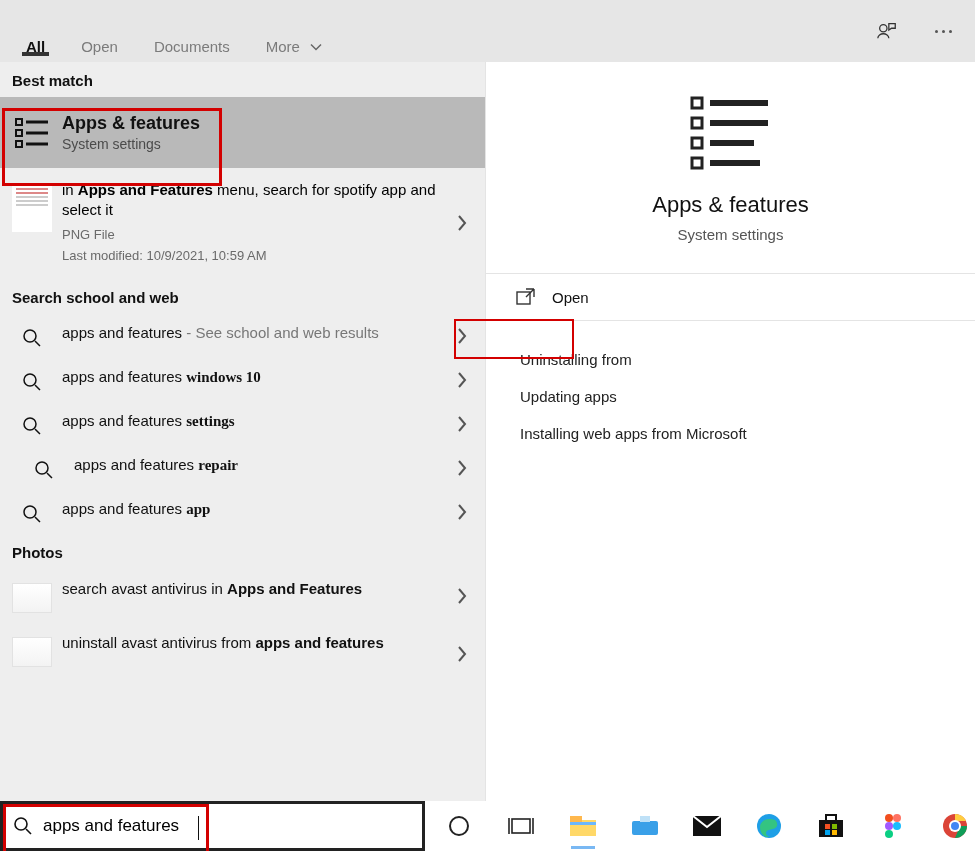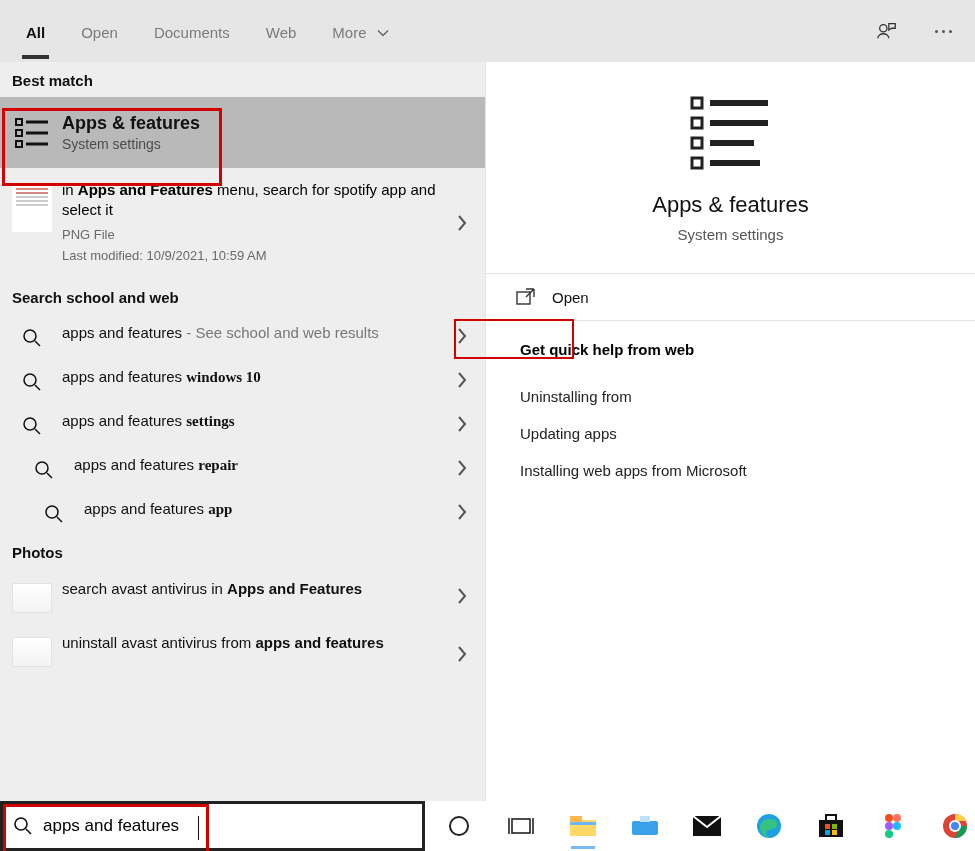--- a/index.html
+++ b/index.html
@@ -1,20 +1,20 @@
 <!DOCTYPE html>
 <html><head>
 <meta charset="utf-8">
 <style>
   * { box-sizing: border-box; margin: 0; padding: 0; }
   html, body { width: 975px; height: 851px; font-family: "Segoe UI", Arial, sans-serif; background: #fff; overflow: hidden; }
   .root { width: 975px; height: 851px; position: relative; display: flex; flex-direction: column; }
 
   
-  .tabbar { height: 62px; background: #e6e6e6; display: flex; align-items: center; padding: 11px 8px; position: relative; }
+  .tabbar { height: 62px; background: #e6e6e6; display: flex; padding: 18px 8px; position: relative; }
   .tabbar .tabs { display: flex; gap: 0; }
   .tab { padding: 20px 18px 18px 18px; font-size: 15px; color: #7b7b7b; cursor: pointer; position: relative; }
   .tab.active { color: #111; font-weight: 600; }
   .tab.active::after { content: ""; position: absolute; left: 14px; right: 14px; bottom: 0; height: 4px; background: #333; }
   .tab.more .chev { margin-left: 6px; display:inline-block; }
   .tabbar-right { position: absolute; right: 18px; top: 0; height: 62px; display: flex; align-items: center; gap: 28px; }
   .icon-btn { width: 28px; height: 28px; display: flex; align-items: center; justify-content: center; color: #444; cursor: pointer; }
   .dots { display: flex; gap: 4px; }
   .dots span { width: 3px; height: 3px; border-radius: 50%; background: #555; }
 
@@ -80,21 +80,20 @@
 </head>
 <body>
 
 <div class="root">
 
   <div class="tabbar">
     <div class="tabs">
       <div class="tab active">All</div>
       <div class="tab">Open</div>
       <div class="tab">Documents</div>
-      <div class="tab">Web</div>
       <div class="tab more">
         <span>More</span>
         <span class="chev">
           <svg width="12" height="9" viewBox="0 0 12 8">
               <path d="M1 1l5 5 5-5" stroke="#666" stroke-width="1.5" fill="none"></path>
             </svg>
         </span>
       </div>
     </div>
     <div class="tabbar-right">
@@ -233,21 +232,21 @@
             <span>apps and features </span><span class="bold">repair</span>
           </div>
         </div>
         <div class="chev-right">
             <svg width="10" height="16" viewBox="0 0 10 16">
               <path d="M2 1l6 7-6 7" stroke="#555" stroke-width="2" fill="none"></path>
             </svg>
           </div>
       </div>
 
-      <div class="result-row search-item" style="padding:10px 12px;margin-left:22px;">
+      <div class="result-row search-item" style="padding:10px 12px;">
         <div class="icon-slot">
           <svg width="20" height="20" viewBox="0 0 20 20">
               <circle cx="8" cy="8" r="6" stroke="#111" stroke-width="1.5" fill="none"></circle>
               <line x1="13" y1="13" x2="18" y2="18" stroke="#111" stroke-width="1.5"></line>
             </svg>
         </div>
         <div class="body">
           <div class="title-line">
             <span>apps and features </span><span class="bold">app</span>
           </div>
@@ -319,21 +318,20 @@
         <span>
           <svg width="20" height="18" viewBox="0 0 20 18" fill="none" stroke="#333" stroke-width="1.4">
             <rect x="1" y="4" width="13" height="12"></rect>
             <path d="M10 1h8M18 1v8M18 1l-8 8"></path>
           </svg>
         </span>
         <span>Open</span>
       </div>
       <hr class="hr">
       <div class="help-block">
-        <div class="help-title">Get quick help from web</div>
         <div class="help-link">Uninstalling from</div>
         <div class="help-link">Updating apps</div>
         <div class="help-link">Installing web apps from Microsoft</div>
       </div>
     </div>
   </div>
 
   <div class="highlight-red-1"></div>
   <div class="highlight-red-2"></div>
 

